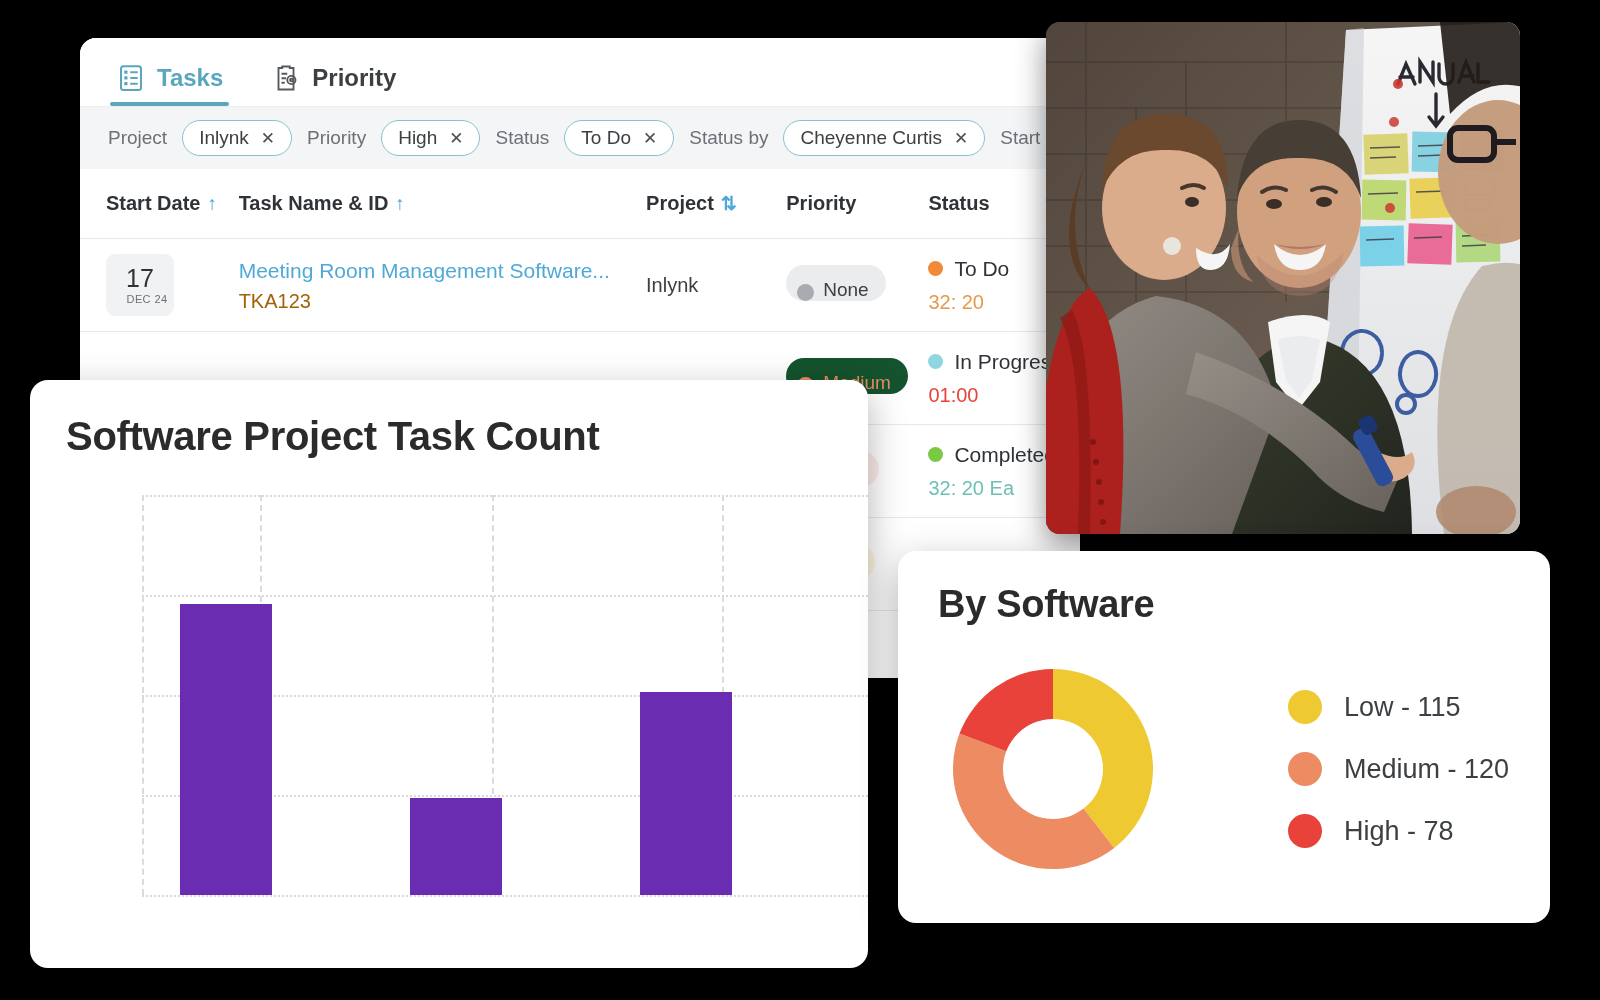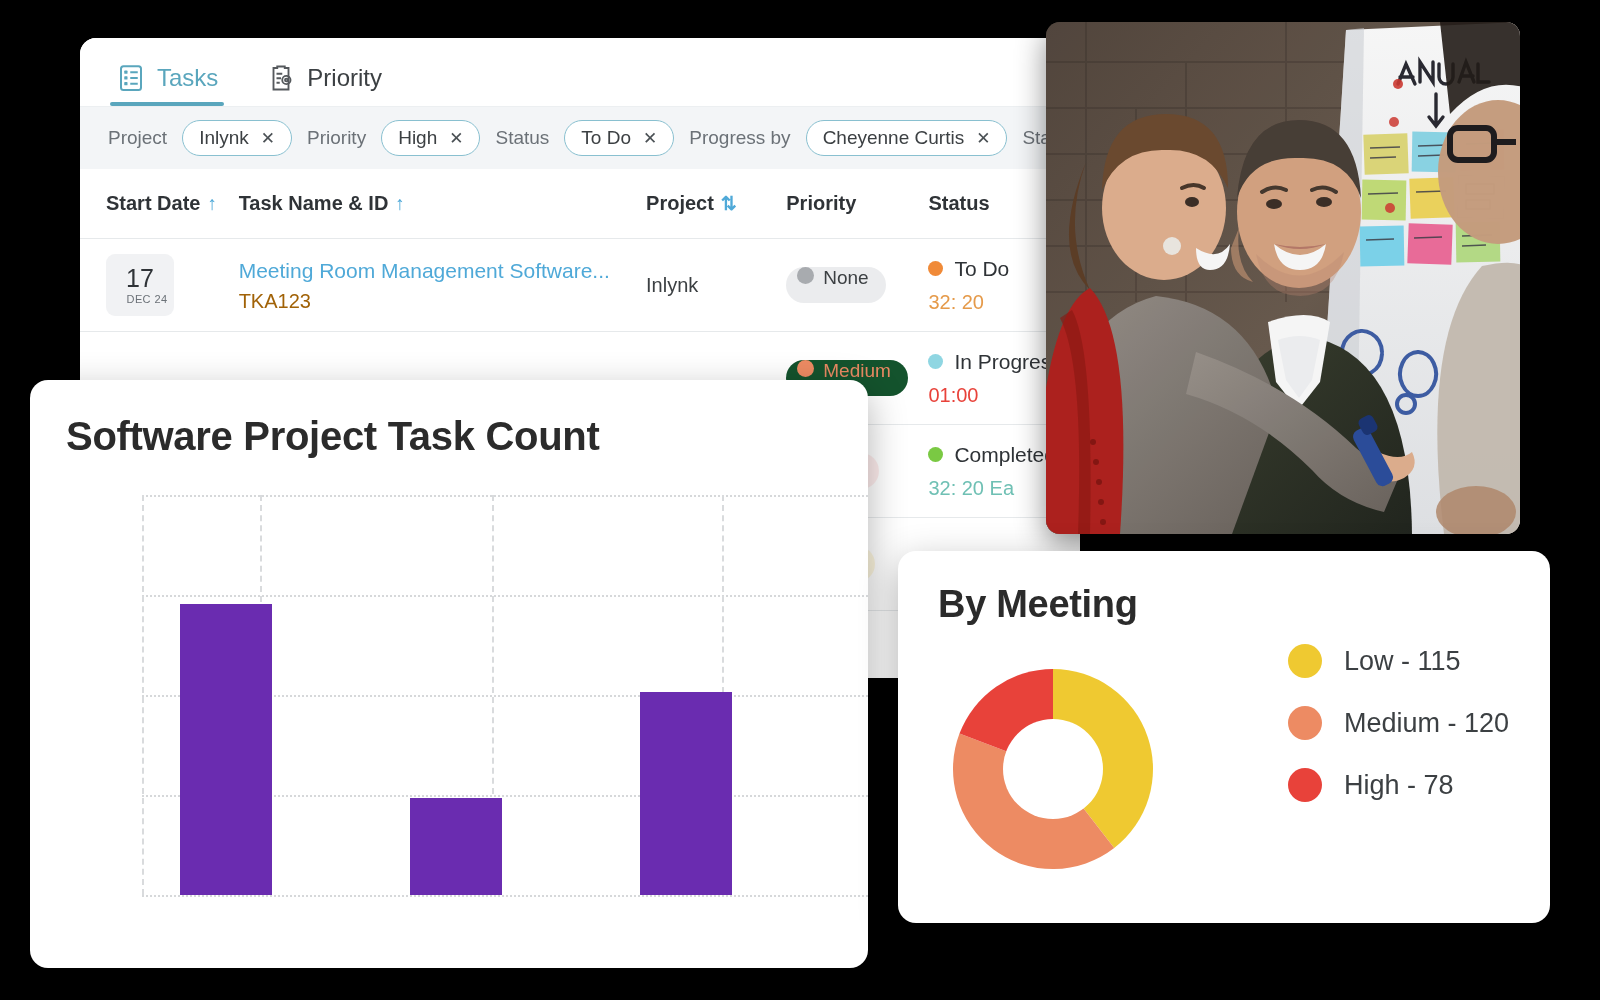--- a/index.html
+++ b/index.html
@@ -19,20 +19,21 @@
     background: #ffffff;
     border-radius: 16px;
     box-shadow: 0 14px 40px rgba(0,0,0,0.30);
     overflow: hidden;
   }
   .tabs-bar {
     display: flex; align-items: flex-end;
     height: 68px; padding: 0 0 0 30px;
     background: #fff;
     gap: 36px;
+    font-weight: bold;
   }
   .tab {
     display: flex; align-items: center; gap: 11px;
     padding: 0 6px 13px 6px;
     font-size: 24px; color: #3c4043;
     position: relative; cursor: pointer;
   }
   .tab .tab-ico { width: 30px; height: 30px; display:block; }
   .tab.active { color: #5aa6bd; }
   .tab.active::after {
@@ -79,21 +80,21 @@
   .date-box {
     width: 68px; height: 62px; border-radius: 9px; background: #f1f2f4;
     display: flex; flex-direction: column; align-items: center; justify-content: center;
   }
   .date-box .dd { font-size: 25px; color: #2f3337; line-height: 1.05; }
   .date-box .mm { font-size: 11px; color: #6b7177; letter-spacing: .4px; margin-top: 2px; padding-left: 14px; }
   .task-title { font-size: 21px; color: #4fa9d8; line-height: 1.35; cursor: pointer; }
   .task-id { font-size: 20px; color: #a16207; margin-top: 4px; }
   .cell-proj { font-size: 20px; color: #3c4043; }
   .badge {
-    display: inline-flex; align-items: flex-start; gap: 9px;
+    display: inline-flex; align-items: flex-end; gap: 9px;
     height: 36px; padding: 0 17px 0 11px; border-radius: 19px; font-size: 19px;
   }
   .badge .dot { width: 17px; height: 17px; border-radius: 50%; display:block; }
   .b-none   { background: #ebecee; color: #3c4043; }
   .b-medium { background: #14532d; color: #e98a63; }
   .b-high   { background: #fdecec; color: #e8423a; }
   .b-low    { background: #fdf6df; color: #c9a41e; }
   .status-cell { display: flex; flex-direction: column; gap: 10px; }
   .status-top { display: flex; align-items: center; gap: 11px; font-size: 21px; color: #2f3337; white-space: nowrap;}
   .status-top .dot { width: 15px; height: 15px; border-radius: 50%; display:block; }
@@ -144,21 +145,21 @@
     position: absolute; left: 898px; top: 551px;
     width: 652px; height: 372px;
     background: #fff; border-radius: 18px;
     box-shadow: 0 12px 38px rgba(0,0,0,0.30);
     overflow: hidden;
   }
   .donut-title {
     font-size: 38px; font-weight: bold; color: #2b2b2b;
     padding: 32px 0 0 40px; letter-spacing: -0.3px;
   }
-  .donut-body { display: flex; padding: 18px 0 0 30px; }
+  .donut-body { display: flex; align-items: center; padding: 18px 0 0 30px; }
   .donut-wrap { width: 250px; height: 250px; }
   .legend { margin-left: 110px; display: flex; flex-direction: column; gap: 28px; }
   .legend-row { display: flex; align-items: center; gap: 22px; }
   .legend-dot { width: 34px; height: 34px; border-radius: 50%; display: block; }
   .legend-text { font-size: 27px; color: #3c4043; }
 </style>
 </head>
 <body>
 
 <div id="stage">
@@ -207,21 +208,21 @@
         <span>High</span>
         <span class="x">✕</span>
       </span>
 
       <span class="filter-label">Status</span>
       <span class="chip">
         <span>To Do</span>
         <span class="x">✕</span>
       </span>
 
-      <span class="filter-label">Progress by</span>
+      <span class="filter-label">Status by</span>
       <span class="chip">
         <span>Cheyenne Curtis</span>
         <span class="x">✕</span>
       </span>
 
       <span class="filter-label">Start Date</span>
     </div>
 
     <div class="table-head">
       <div class="th col-date">
@@ -492,21 +493,21 @@
 
       <div style="position:absolute;left:112px;top:0;right:0;height:400px;">
         <div class="bar" id="bar0" style="left: 38px; width: 92px; height: 291.429px; background: rgb(106, 44, 176);"></div>
         <div class="bar" id="bar1" style="left: 268px; width: 92px; height: 97.1429px; background: rgb(106, 44, 176);"></div>
         <div class="bar" id="bar2" style="left: 498px; width: 92px; height: 202.857px; background: rgb(106, 44, 176);"></div>
       </div>
     </div>
   </div>
 
   <div class="donut-card">
-    <div class="donut-title">By Meeting</div>
+    <div class="donut-title">By Software</div>
     <div class="donut-body">
       <div class="donut-wrap">
         <svg viewBox="0 0 100 100" width="250" height="250">
           <g id="donut-slices" transform="rotate(-90 50 50)">
               <path d="M 50 50 L 90 50 A 40 40 0 0 1 18.364707643970178 74.47873112619445 Z" fill="#efc931"></path>
               <path d="M 50 50 L 18.364707643970178 74.47873112619445 A 40 40 0 0 1 64.15313122167443 12.587583924289724 Z" fill="#ed8b63"></path>
               <path d="M 50 50 L 64.15313122167443 12.587583924289724 A 40 40 0 0 1 90 49.99999999999999 Z" fill="#e8423a"></path>
             </g>
           <circle cx="50" cy="50" r="20" fill="#ffffff"></circle>
         </svg>

